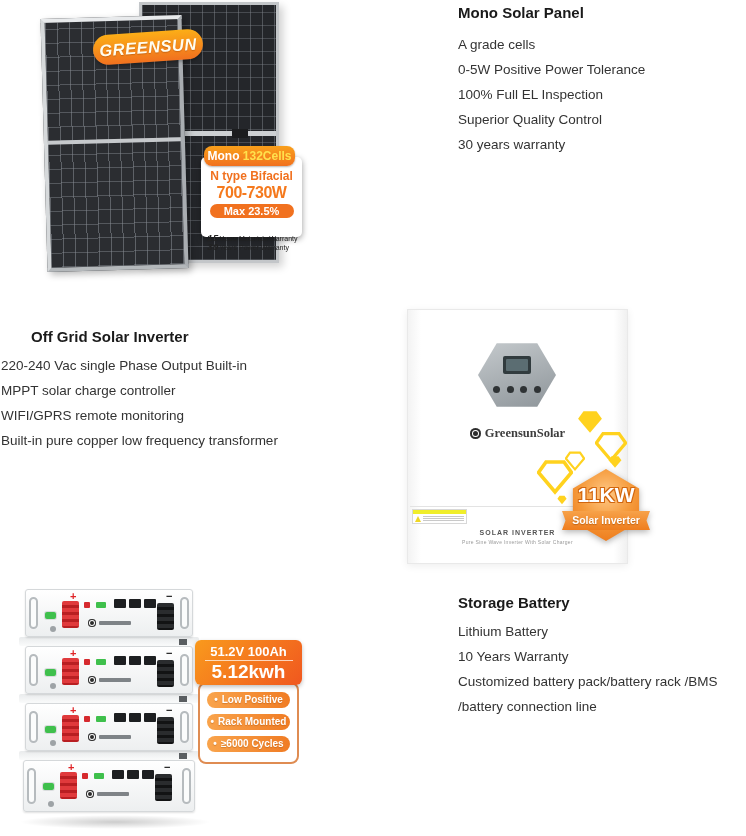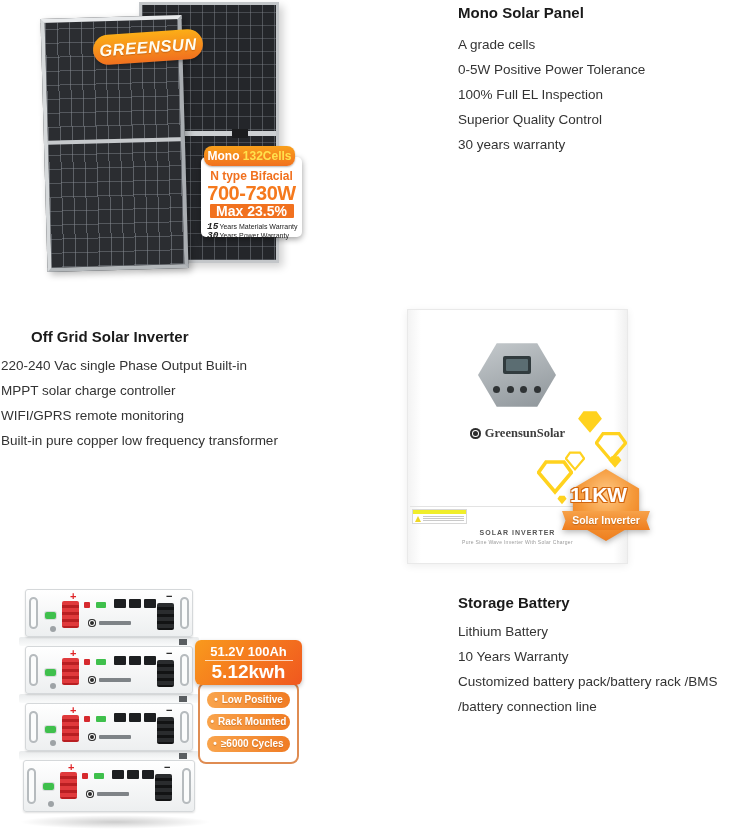--- a/index.html
+++ b/index.html
@@ -44,23 +44,23 @@
               font-size:16.5px; letter-spacing:.5px; display:flex; align-items:center; justify-content:center;
               text-shadow:0 1px 1px rgba(140,60,0,.4); box-shadow:0 2px 3px rgba(0,0,0,.25); }
   .sp-card { position:absolute; left:176px; top:157px; width:101px; height:80px;
              background:#fff; border-radius:5px; box-shadow:0 2px 6px rgba(0,0,0,.4); text-align:center; }
   .sp-card-pill { position:absolute; left:3px; top:-11px; width:91px; height:20px;
                   background:linear-gradient(180deg,#f9a01b,#f1711f); border-radius:8px;
                   color:#fff; font-weight:bold; font-size:12px; line-height:20px;
                   box-shadow:0 1px 2px rgba(0,0,0,.3); white-space:nowrap; }
   .sp-card-pill .hl { color:#ffe14d; }
   .sp-card-type  { padding-top:12px; color:#f1711f; font-weight:bold; font-size:12px; line-height:14px; }
-  .sp-card-power { color:#f5791d; font-weight:900; font-size:20px; line-height:20px; letter-spacing:-.5px; }
-  .sp-card-eff   { margin:1px auto 5px; width:84px; height:14px; background:#f1711f; border-radius:1px;
-                   color:#fff; font-weight:bold; font-size:14px; line-height:14px; }
+  .sp-card-power { color:#f5791d; font-weight:900; font-size:16px; line-height:20px; letter-spacing:-.5px; }
+  .sp-card-eff   { margin:1px auto 17px; width:84px; height:14px; background:#f1711f; border-radius:7px;
+                   color:#fff; font-weight:bold; font-size:11px; line-height:14px; }
   .sp-card-warr  { text-align:left; padding-left:6px; font-size:7px; line-height:8.5px; color:#222; white-space:nowrap; }
   .sp-card-warr b{ font-style:italic; font-size:9.5px; font-weight:900; margin-right:1px;font-family:Liberation Mono, monospace; }
 
   
   .inv-wrap { position:absolute; left:407px; top:309px; width:221px; height:255px; }
   .inv-body { position:absolute; inset:0;
               background:linear-gradient(90deg,#f3f3f3 0,#fff 6%,#fff 94%,#f0f0f0 100%);
               border:1px solid #e9e9e9; box-shadow:0 2px 8px rgba(0,0,0,.07); }
   .inv-hex  { position:absolute; left:71px; top:33px; width:78px; height:66px;
               background:linear-gradient(160deg,#c5cacd,#8d9499);
@@ -82,21 +82,21 @@
   .inv-dev-title { position:absolute; left:0; right:0; top:220px; text-align:center;
                    font-size:7px; font-weight:bold; letter-spacing:1px; color:#555; }
   .inv-dev-sub   { position:absolute; left:0; right:0; top:230px; text-align:center;
                    font-size:5px; color:#9a9a9a; letter-spacing:.3px; }
   .gem { position:absolute; }
   .inv-badge { position:absolute; left:163px; top:160px; width:72px; height:72px;
                filter:drop-shadow(0 2px 3px rgba(0,0,0,.3)); }
   .inv-badge-hex { position:absolute; inset:0;
                background:radial-gradient(circle at 50% 35%,#ffc987 0%,#f59a3b 45%,#ee7d1e 80%);
                clip-path:polygon(50% 0,96% 27%,96% 73%,50% 100%,4% 73%,4% 27%); }
-  .inv-badge-kw { position:absolute; left:0; right:0; top:14px; text-align:left;
+  .inv-badge-kw { position:absolute; left:0; right:0; top:14px; text-align:center;
                font-size:21px; font-weight:900; color:#fff;
                text-shadow:1px 1px 0 #d2660e,-1px 1px 0 #d2660e,1px -1px 0 #d2660e,-1px -1px 0 #d2660e; }
   .inv-badge-ribbon { position:absolute; left:-8px; right:-8px; top:42px; height:19px;
                background:linear-gradient(180deg,#f7a249,#ee7d1e);
                clip-path:polygon(0 0,100% 0,96% 50%,100% 100%,0 100%,4% 50%);
                text-align:center; font-size:10.5px; font-weight:bold; color:#fff; line-height:19px;
                text-shadow:0 1px 1px rgba(150,70,0,.5); white-space:nowrap; }
 
   
   .bat-wrap { position:absolute; left:15px; top:585px; width:300px; height:250px; }

